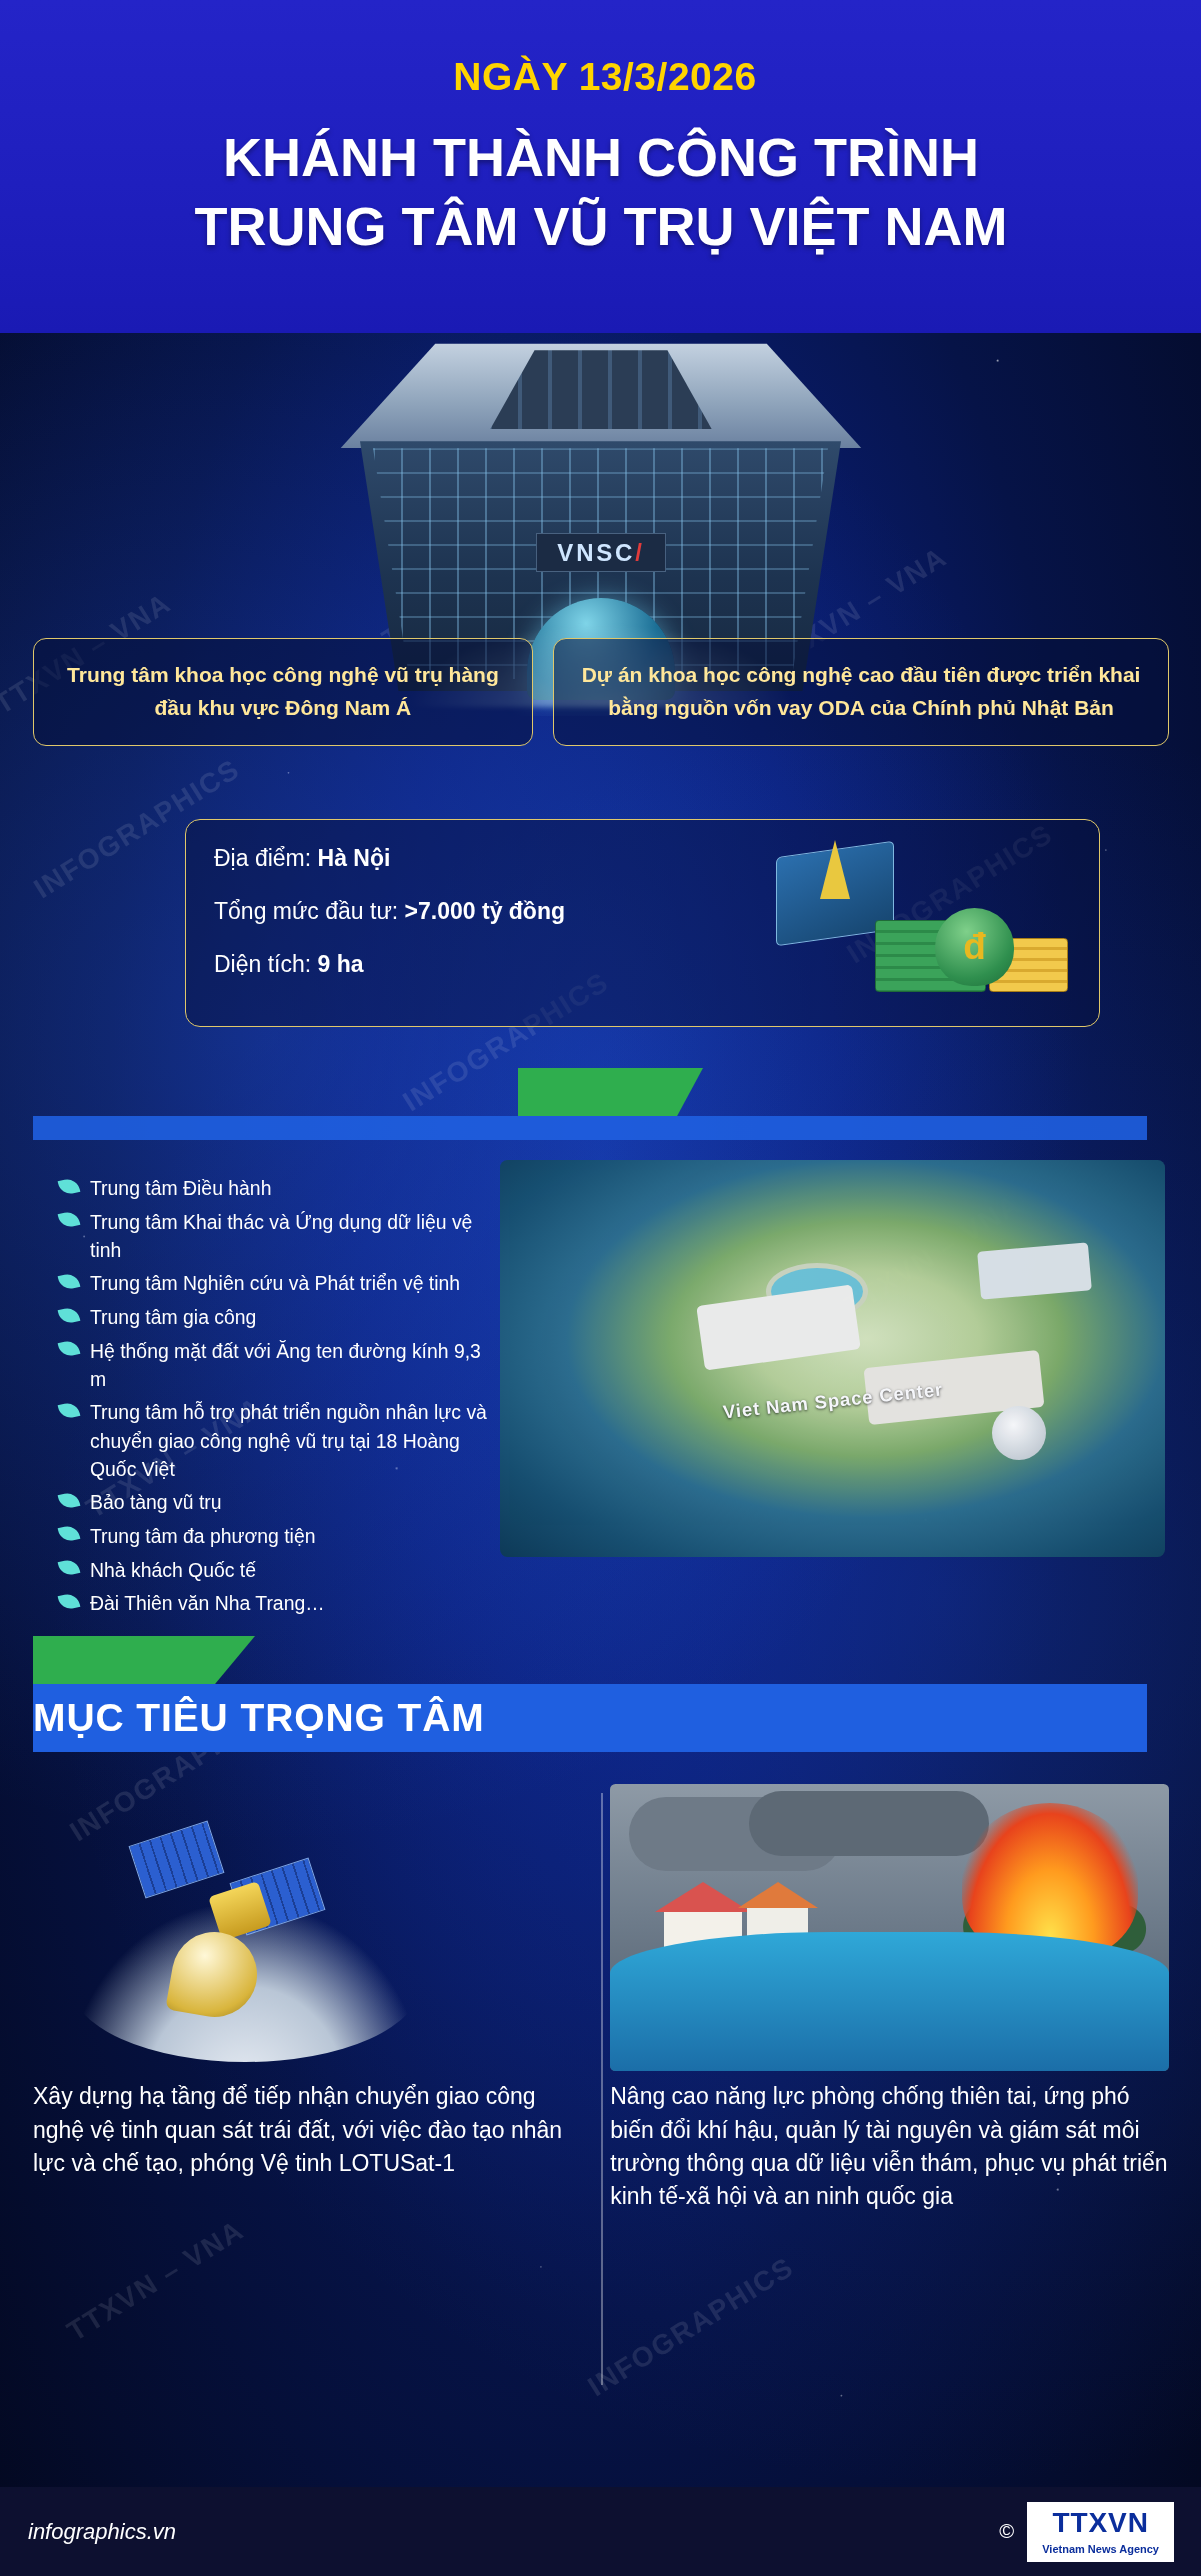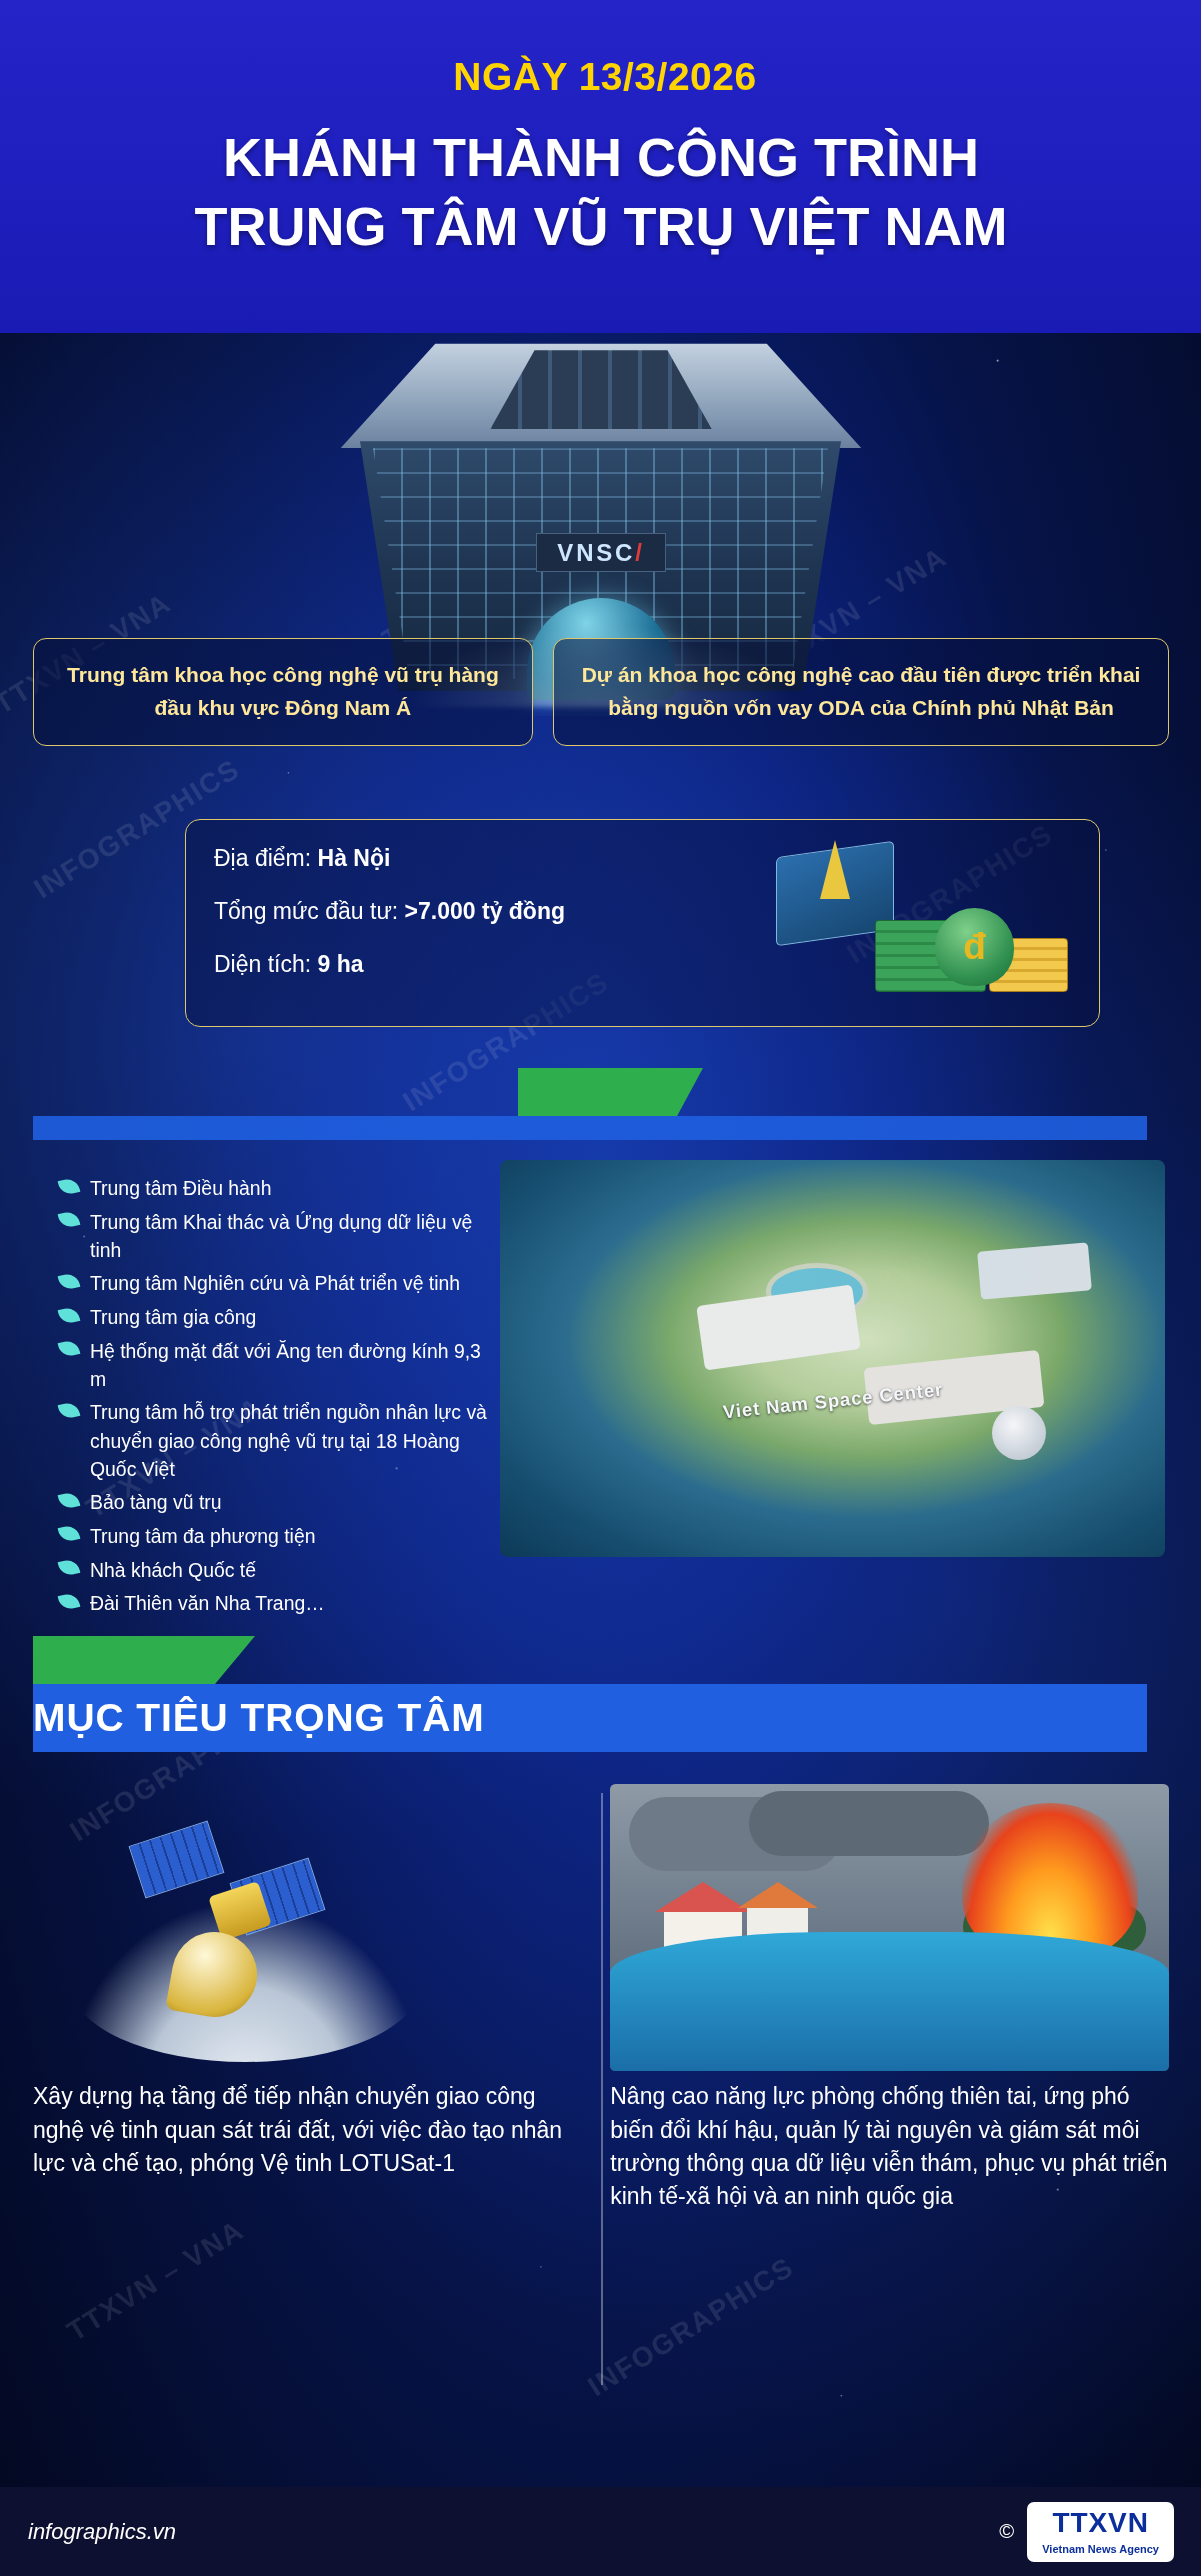--- a/index.html
+++ b/index.html
@@ -350,21 +350,21 @@
     background: #0d1030;
     z-index: 9;
     display: flex; align-items: center; justify-content: space-between;
     padding: 0 28px;
   }
   .footer .site { color: #ffffff; font-size: 22px; font-style: italic; }
   .footer .right { display: flex; align-items: center; gap: 13px; }
   .footer .copy { color: #ffffff; font-size: 20.3px; }
   .ttxvn {
     background: #ffffff; color: #0b2e9c;
-    padding: 5.5px 15px; border-radius: 7px; text-align: center;
+    padding: 5.5px 15px; border-radius: 0; text-align: center;
   }
   .ttxvn .big { font-size: 28px; font-weight: 700; letter-spacing: 0.9px; }
   .ttxvn .small { font-size: 11px; font-weight: 700; color: #0b2e9c; }
 </style>
 </head>
 <body>
 
 <div class="page">
 
   <div class="stars"></div>

